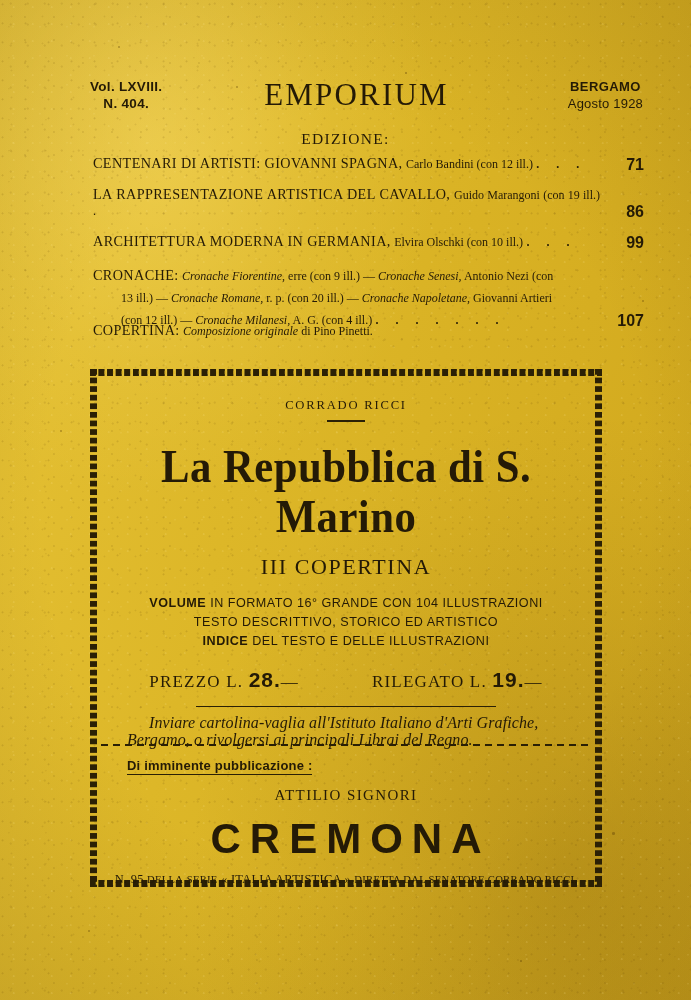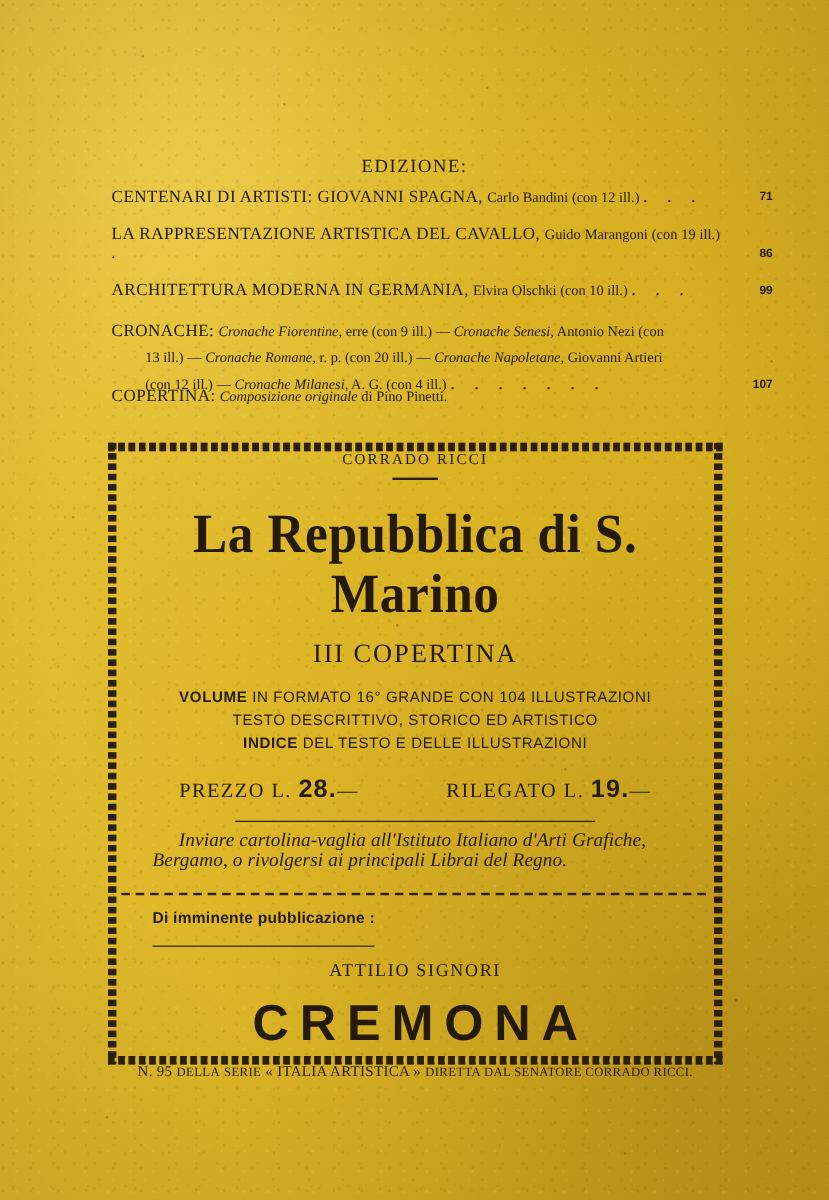--- a/index.html
+++ b/index.html
@@ -119,21 +119,21 @@
     line-height: 15px;
     margin-bottom: 15px;
     text-align: justify;
   }
   .toc-row .pg {
     position: absolute;
     right: 0;
     bottom: 0;
     font-family: "Liberation Sans", sans-serif;
     font-weight: bold;
-    font-size: 10px;
+    font-size: 16px;
   }
   .toc-main {
     display: block;
     padding-right: 44px;
   }
   .ttl {
     font-family: "Liberation Serif", serif;
     letter-spacing: 0.4px;
     font-size: 14.2px;
   }
@@ -196,20 +196,21 @@
   .bord-left { left: 0; }
   .bord-right { right: 0; }
 
   .ad-inner {
     position: absolute;
     left: 7px; right: 7px; top: 7px; bottom: 7px;
   }
 
   .ad-author {
     text-align: center;
+    margin-top: 22px;
     font-family: "Liberation Serif", serif;
     font-size: 12.6px;
     letter-spacing: 1.8px;
   }
   .rule-short {
     width: 38px;
     height: 1.6px;
     background: #2b2005;
     margin: 7px auto 0;
   }
@@ -290,21 +291,21 @@
 
   .ad2 { position: absolute; left: 0; right: 0; top: 380px; }
   .ad2-kicker {
     margin-left: 30px;
     font-family: "Liberation Sans", sans-serif;
     font-weight: bold;
     font-size: 13px;
     letter-spacing: 0.2px;
     display: inline-block;
     border-bottom: 1.6px solid #2b2005;
-    padding-bottom: 16px;
+    padding-bottom: 1px;
   }
   .ad2-author {
     text-align: center;
     margin-top: 12px;
     font-family: "Liberation Serif", serif;
     font-size: 15px;
     letter-spacing: 1.4px;
   }
   .ad2-title {
     text-align: center;
@@ -338,20 +339,31 @@
   <div class="speck" style="left:60px;  top:430px; width:2.4px; height:2.4px;"></div>
   <div class="speck" style="left:330px; top:520px; width:1.6px; height:1.6px;"></div>
   <div class="speck" style="left:470px; top:640px; width:2px;   height:2px;"></div>
   <div class="speck" style="left:150px; top:760px; width:1.8px; height:1.8px;"></div>
   <div class="speck" style="left:612px; top:832px; width:2.6px; height:2.6px;"></div>
   <div class="speck" style="left:88px;  top:930px; width:2px;   height:2px;"></div>
   <div class="speck" style="left:520px; top:960px; width:1.7px; height:1.7px;"></div>
 
   <div class="sheet">
 
+    <div class="masthead">
+      <div class="mast-left">
+        <div>Vol. LXVIII.</div>
+        <div>N. 404.</div>
+      </div>
+      <div class="mast-center">EMPORIUM</div>
+      <div class="mast-right">
+        <div class="city">BERGAMO</div>
+        <div class="date">Agosto 1928</div>
+      </div>
+    </div>
 
     <div class="contiene">EDIZIONE:</div>
 
     <div class="toc">
 
       <div class="toc-row">
         <span class="toc-main">
           <span class="ttl">CENTENARI DI ARTISTI: GIOVANNI SPAGNA,</span>
           <span class="aut">Carlo Bandini (con 12 ill.)</span>
           <span class="leader">.    .    .</span>

